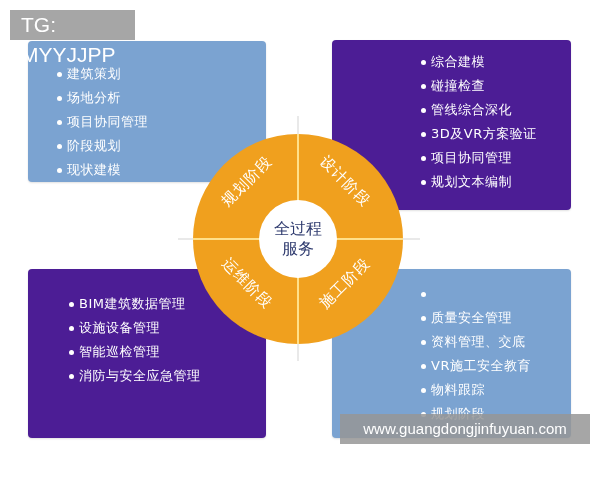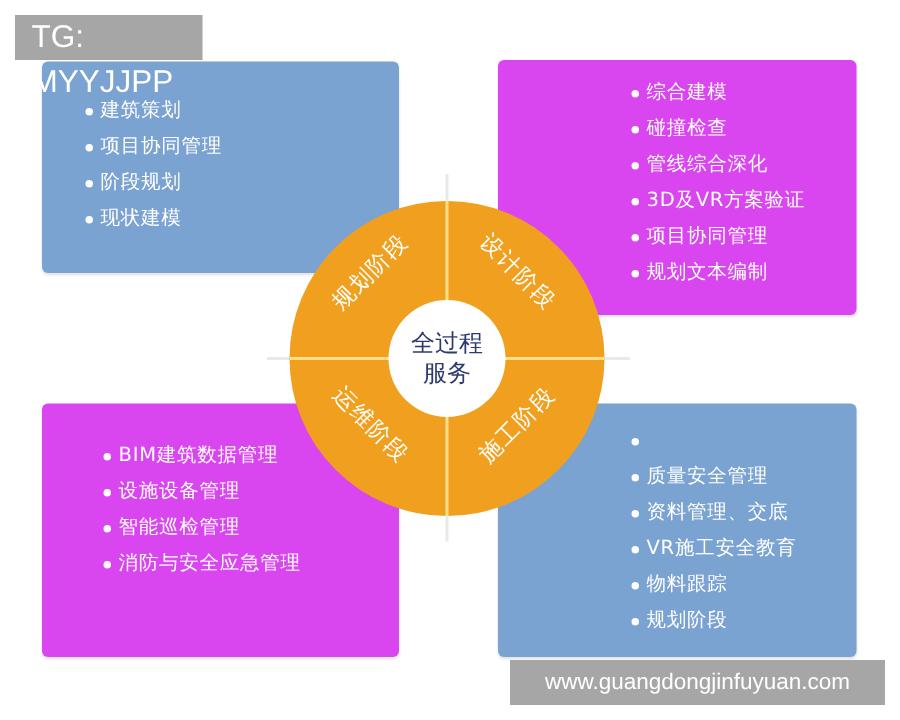--- a/index.html
+++ b/index.html
@@ -23,21 +23,21 @@
       font-size: 13px; color: #ffffff;
       white-space: nowrap;
       letter-spacing: 0.5px;
     }
     .panel li .dot {
       position: absolute; left: -10px; top: 10px;
       width: 5px; height: 5px; border-radius: 50%;
       background: #ffffff;
     }
     .light { background: #7ba3d1; }
-    .dark  { background: #d946ef; }
+    .dark  { background: #4c1d95; }
 
     #p-tl { left: 28px; top: 41px; width: 238px; height: 141px; }
     #p-tl ul { left: 39px; top: 21px; }
     #p-tr { left: 332px; top: 40px; width: 239px; height: 170px; }
     #p-tr ul { left: 99px; top: 10px; }
     #p-bl { left: 28px; top: 269px; width: 238px; height: 169px; }
     #p-bl ul { left: 39px; top: 23px; margin-left: 12px; }
     #p-br { left: 332px; top: 269px; width: 239px; height: 169px; }
     #p-br ul { left: 99px; top: 13px; }
 
@@ -85,28 +85,29 @@
       color: #2e3a6e; font-size: 16px; line-height: 20px;
     }
 
     .watermark {
       position: absolute;
       background: rgba(150,150,150,0.85);
       color: #ffffff;
       font-family: "Liberation Sans", sans-serif;
     }
     #wm-tg { left: 10px; top: 10px; width: 125px; height: 30px; line-height: 30px; font-size: 21px; padding-left: 11px; box-sizing: border-box; }
-    #wm-url { left: 340px; top: 440px; width: 250px; height: 30px; line-height: 30px; font-size: 15px; text-align: center; }
+    #wm-url { left: 340px; top: 414px; width: 250px; height: 30px; line-height: 30px; font-size: 15px; text-align: center; }
   </style>
 </head>
 <body>
 
 <div id="p-tl" class="panel light">
   <ul>
     <li><span class="dot"></span><span>建筑策划</span></li>
+    <li><span class="dot"></span><span>场地分析</span></li>
     <li><span class="dot"></span><span>项目协同管理</span></li>
     <li><span class="dot"></span><span>阶段规划</span></li>
     <li><span class="dot"></span><span>现状建模</span></li>
   </ul>
 </div>
 
 <div id="p-tr" class="panel dark">
   <ul>
     <li><span class="dot"></span><span>综合建模</span></li>
     <li><span class="dot"></span><span>碰撞检查</span></li>

